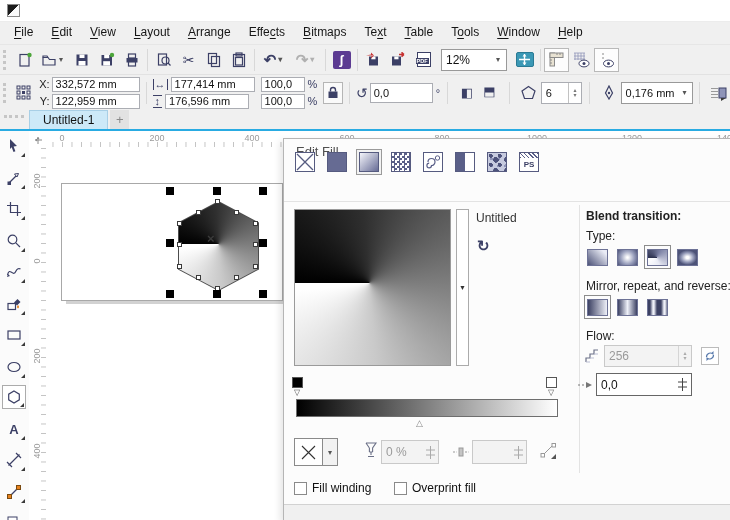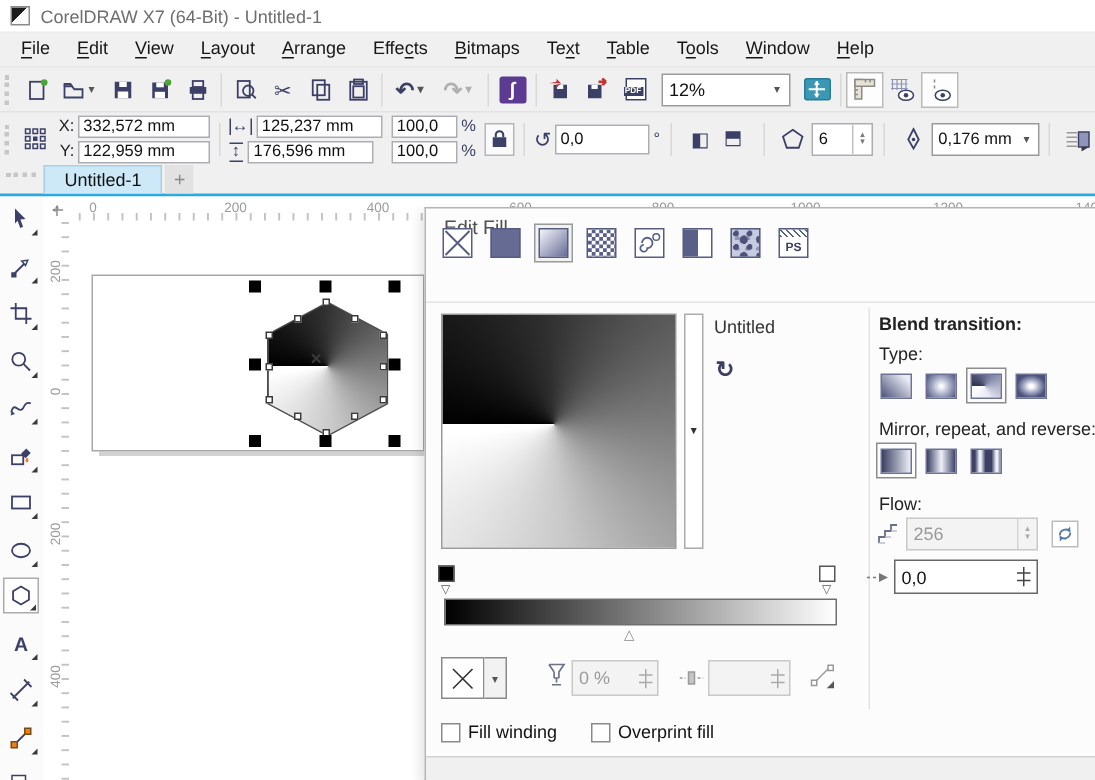--- a/index.html
+++ b/index.html
@@ -75,21 +75,20 @@
 .ic{stroke:#3c4066;fill:none;stroke-width:1.2}
 .gray{color:#b0b0b0}
 </style>
 </head>
 <body>
 
 <div id="app">
 
   <div id="titlebar">
     <span id="corel-logo"></span>
-    <span>CorelDRAW X7 (64-Bit) - Untitled-1</span>
   </div>
 
   <div id="menubar">
     <span style="display:flex">
         <span class="menu-item"><u>F</u>ile</span>
         <span class="menu-item"><u>E</u>dit</span>
         <span class="menu-item"><u>V</u>iew</span>
         <span class="menu-item"><u>L</u>ayout</span>
         <span class="menu-item"><u>A</u>rrange</span>
         <span class="menu-item">Effe<u>c</u>ts</span>
@@ -187,21 +186,21 @@
           <rect x="2" y="4.5" width="9" height="9" fill="#3c4066"></rect>
           <rect x="4.3" y="4.5" width="4.2" height="2.8" fill="#fff"></rect>
           <path d="M9 2.5 h5 m0 0 l-2.5 -2.2 m2.5 2.2 l-2.5 2.2" stroke="#c63131" stroke-width="1.6" fill="none"></path>
         </svg>
       </span>
     <span class="tbtn">
         <span style="position:relative;width:14px;height:15px;border:1px solid #3c4066;background:#fff">
           <span style="position:absolute;left:-2px;bottom:2px;background:#3c4066;color:#fff;font-size:5.5px;font-weight:bold;padding:0 1px">PDF</span>
         </span>
       </span>
-    <span class="combo" style="width:86px;margin:18px 5px">
+    <span class="combo" style="width:66px;margin:18px 5px">
         <span>12%</span>
         <span class="caret">▾</span>
       </span>
     <span class="tbtn">
         <span style="width:18px;height:15px;background:#3b98b5;border:1px solid #2a7a94;border-radius:2px;display:flex;align-items:center;justify-content:center">
           <svg width="11" height="11">
             <path d="M5.5 0 V11 M0 5.5 H11" stroke="#fff" stroke-width="1.4"></path>
             <path d="M5.5 0 l-2 2.5 h4 Z M5.5 11 l-2 -2.5 h4 Z" fill="#fff"></path>
           </svg>
         </span>
@@ -254,21 +253,21 @@
         </span>
       <span class="f">
           <span class="plabel">Y:</span>
           <span class="field" style="width:88px">122,959 mm</span>
         </span>
     </span>
     <span class="sep" style="margin:0 6px"></span>
     <span class="stack">
       <span class="f">
           <span style="border-left:1px solid #3c4066;border-right:1px solid #3c4066;padding:0 1px;color:#3c4066;font-size:11px;line-height:11px;margin-right:3px">↔</span>
-          <span class="field" style="width:84px">125,237 mm</span>
+          <span class="field" style="width:84px">177,414 mm</span>
         </span>
       <span class="f">
           <span style="border-top:1px solid #3c4066;border-bottom:1px solid #3c4066;padding:0 2px;color:#3c4066;font-size:11px;line-height:11px;margin-right:3px">↕</span>
           <span class="field" style="width:84px">176,596 mm</span>
         </span>
     </span>
     <span class="stack" style="margin-left:6px">
       <span class="f">
           <span class="field" style="width:44px">100,0</span>
           <span style="margin-left:3px;color:#3c4066">%</span>

